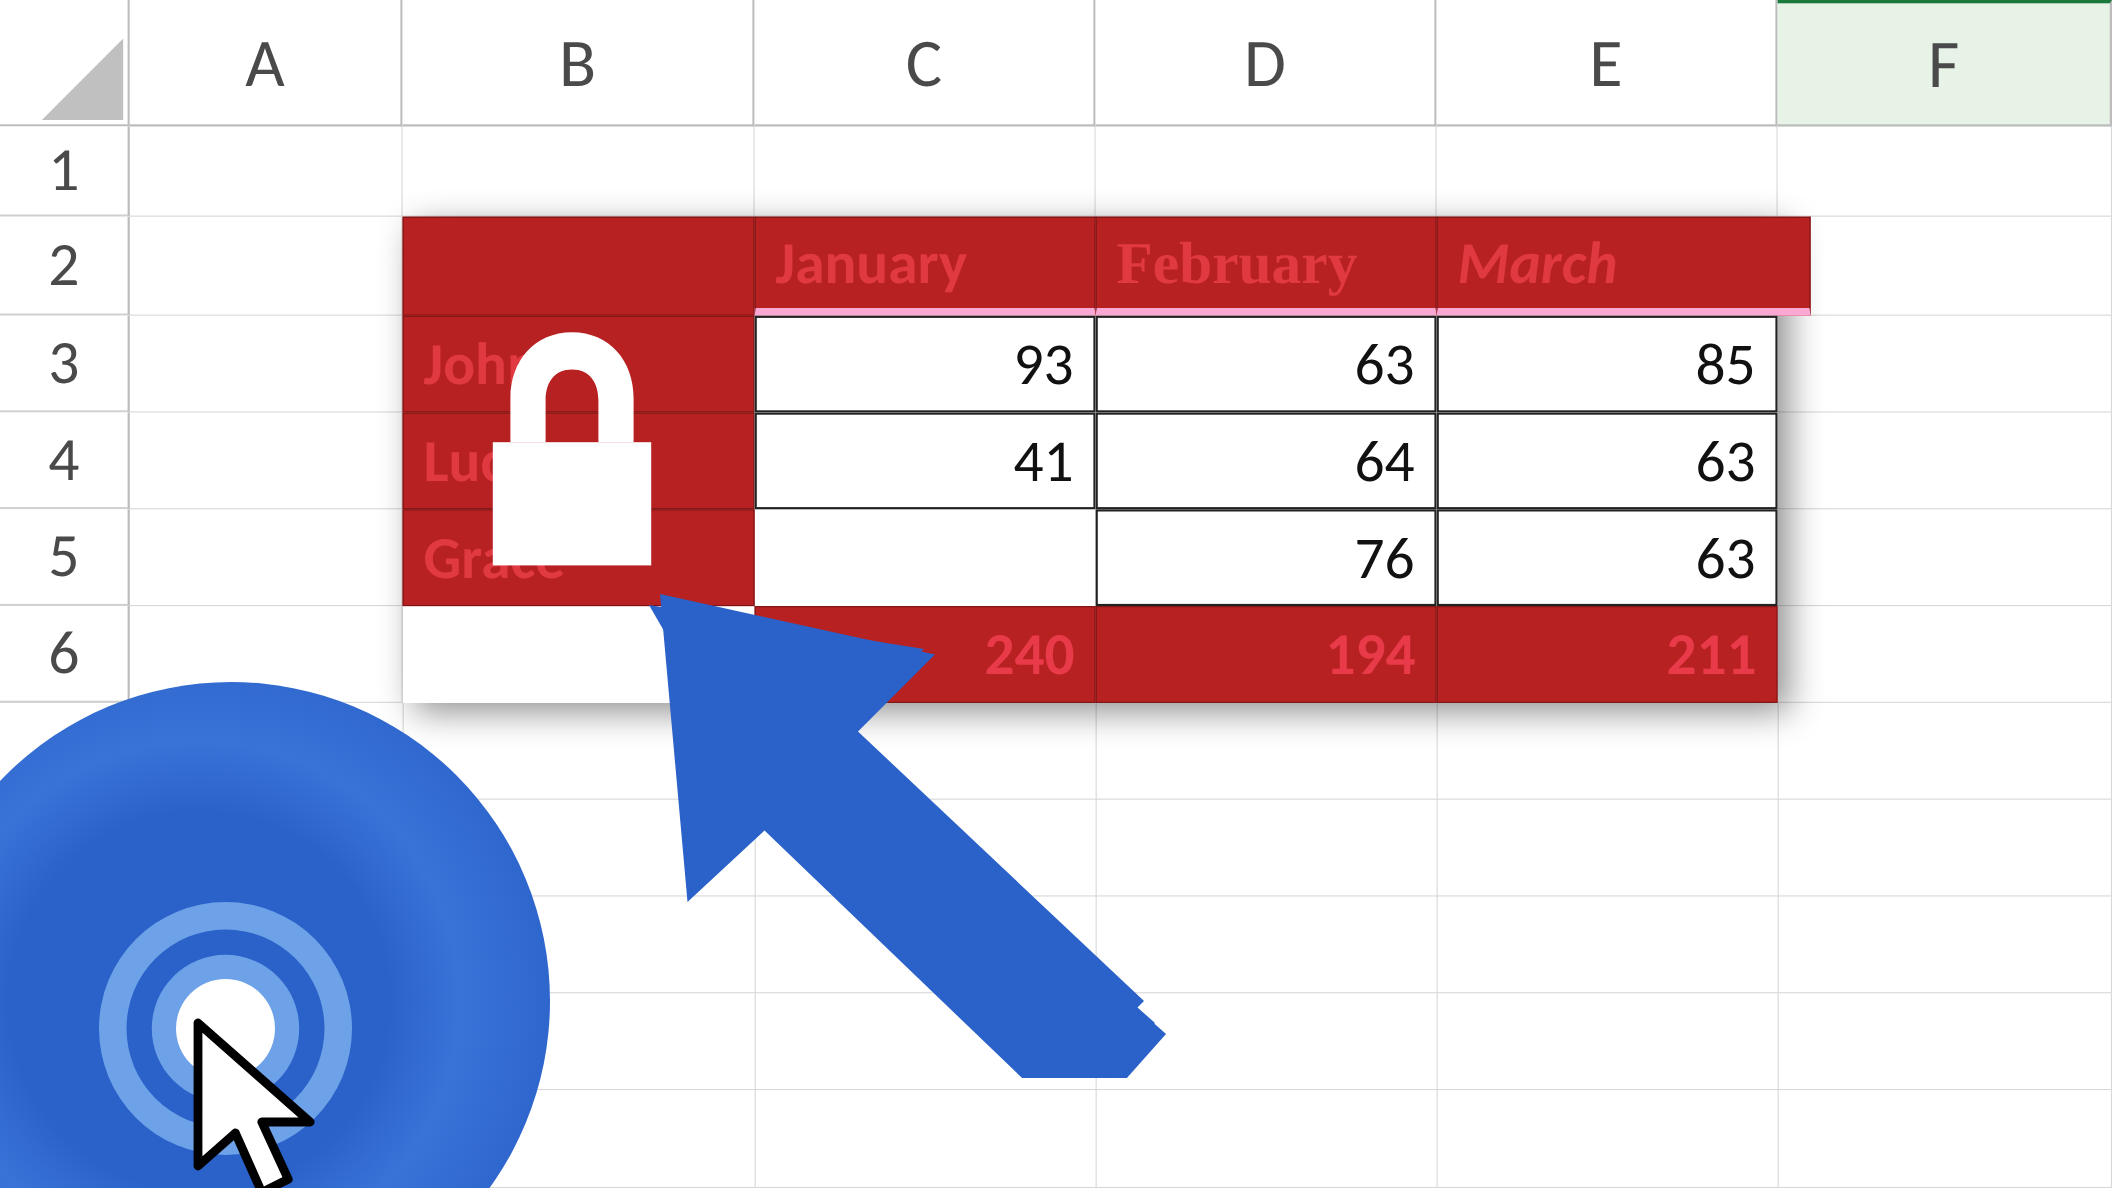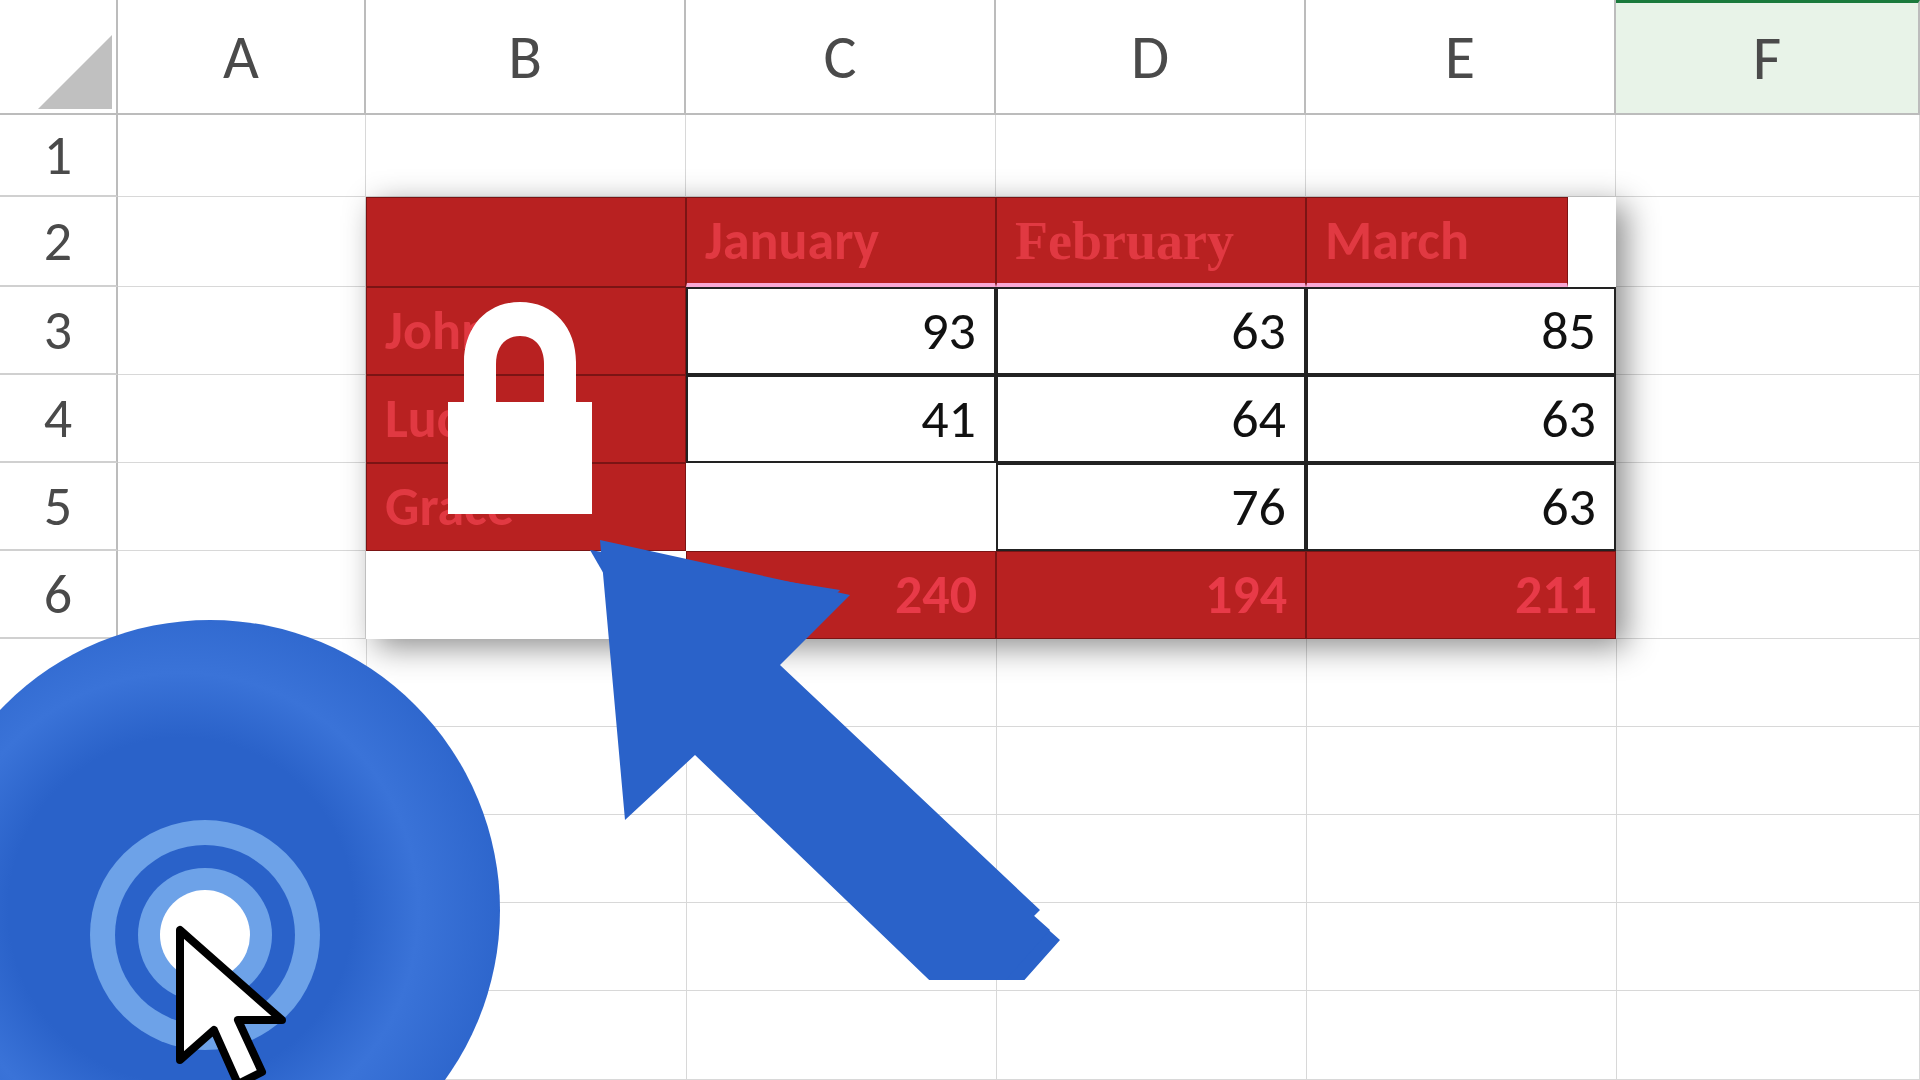--- a/index.html
+++ b/index.html
@@ -74,21 +74,21 @@
     font-weight: 700;
     font-size: 54px;
     display: flex;
     align-items: center;
     justify-content: flex-start;
     padding-left: 18px;
     box-sizing: border-box;
     border: 1px solid #7b1414;
   }
   .locked-header.col {
-    border-bottom: 4px solid #f9a8d4;
+    border-bottom: 7px solid #f9a8d4;
   }
   .locked-sum {
     background: #b82121;
     color: #e83a48;
     font-weight: 700;
     font-size: 54px;
     display: flex;
     align-items: center;
     justify-content: flex-end;
     padding-right: 18px;
@@ -194,21 +194,21 @@
   <div style="position:absolute; left:686px; top:639px; width:1px; height:441px; background:#d8d8d8;"></div>
   <div style="position:absolute; left:996px; top:639px; width:1px; height:441px; background:#d8d8d8;"></div>
   <div style="position:absolute; left:1306px; top:639px; width:1px; height:441px; background:#d8d8d8;"></div>
   <div style="position:absolute; left:1616px; top:639px; width:1px; height:441px; background:#d8d8d8;"></div>
 
   <div class="table-shadow" style="left:366px; top:197px; width:1250px; height:442px;"></div>
 
   <div class="locked-header" style="position:absolute; left:366px; top:197px; width:320px; height:90px;"></div>
   <div class="locked-header col" style="position:absolute; left:686px; top:197px; width:310px; height:90px;">January</div>
   <div class="locked-header col" style="position:absolute; left:996px; top:197px; width:310px; height:90px;font-family:Liberation Serif, serif;">February</div>
-  <div class="locked-header col" style="position:absolute; left:1306px; top:197px; width:262px; height:90px;">March</div>
+  <div class="locked-header col" style="position:absolute; left:1306px; top:197px; width:340px; height:90px;font-style:italic;">March</div>
 
   <div class="locked-header" style="position:absolute; left:366px; top:287px; width:320px; height:88px;">John</div>
   <div class="locked-header" style="position:absolute; left:366px; top:375px; width:320px; height:88px;">Lucy</div>
   <div class="locked-header" style="position:absolute; left:366px; top:463px; width:320px; height:88px;">Grace</div>
 
   <div class="data-cell" style="position:absolute; left:686px; top:287px; width:310px; height:88px;">93</div>
   <div class="data-cell" style="position:absolute; left:996px; top:287px; width:310px; height:88px;">63</div>
   <div class="data-cell" style="position:absolute; left:1306px; top:287px; width:310px; height:88px;">85</div>
 
   <div class="data-cell" style="position:absolute; left:686px; top:375px; width:310px; height:88px;">41</div>

